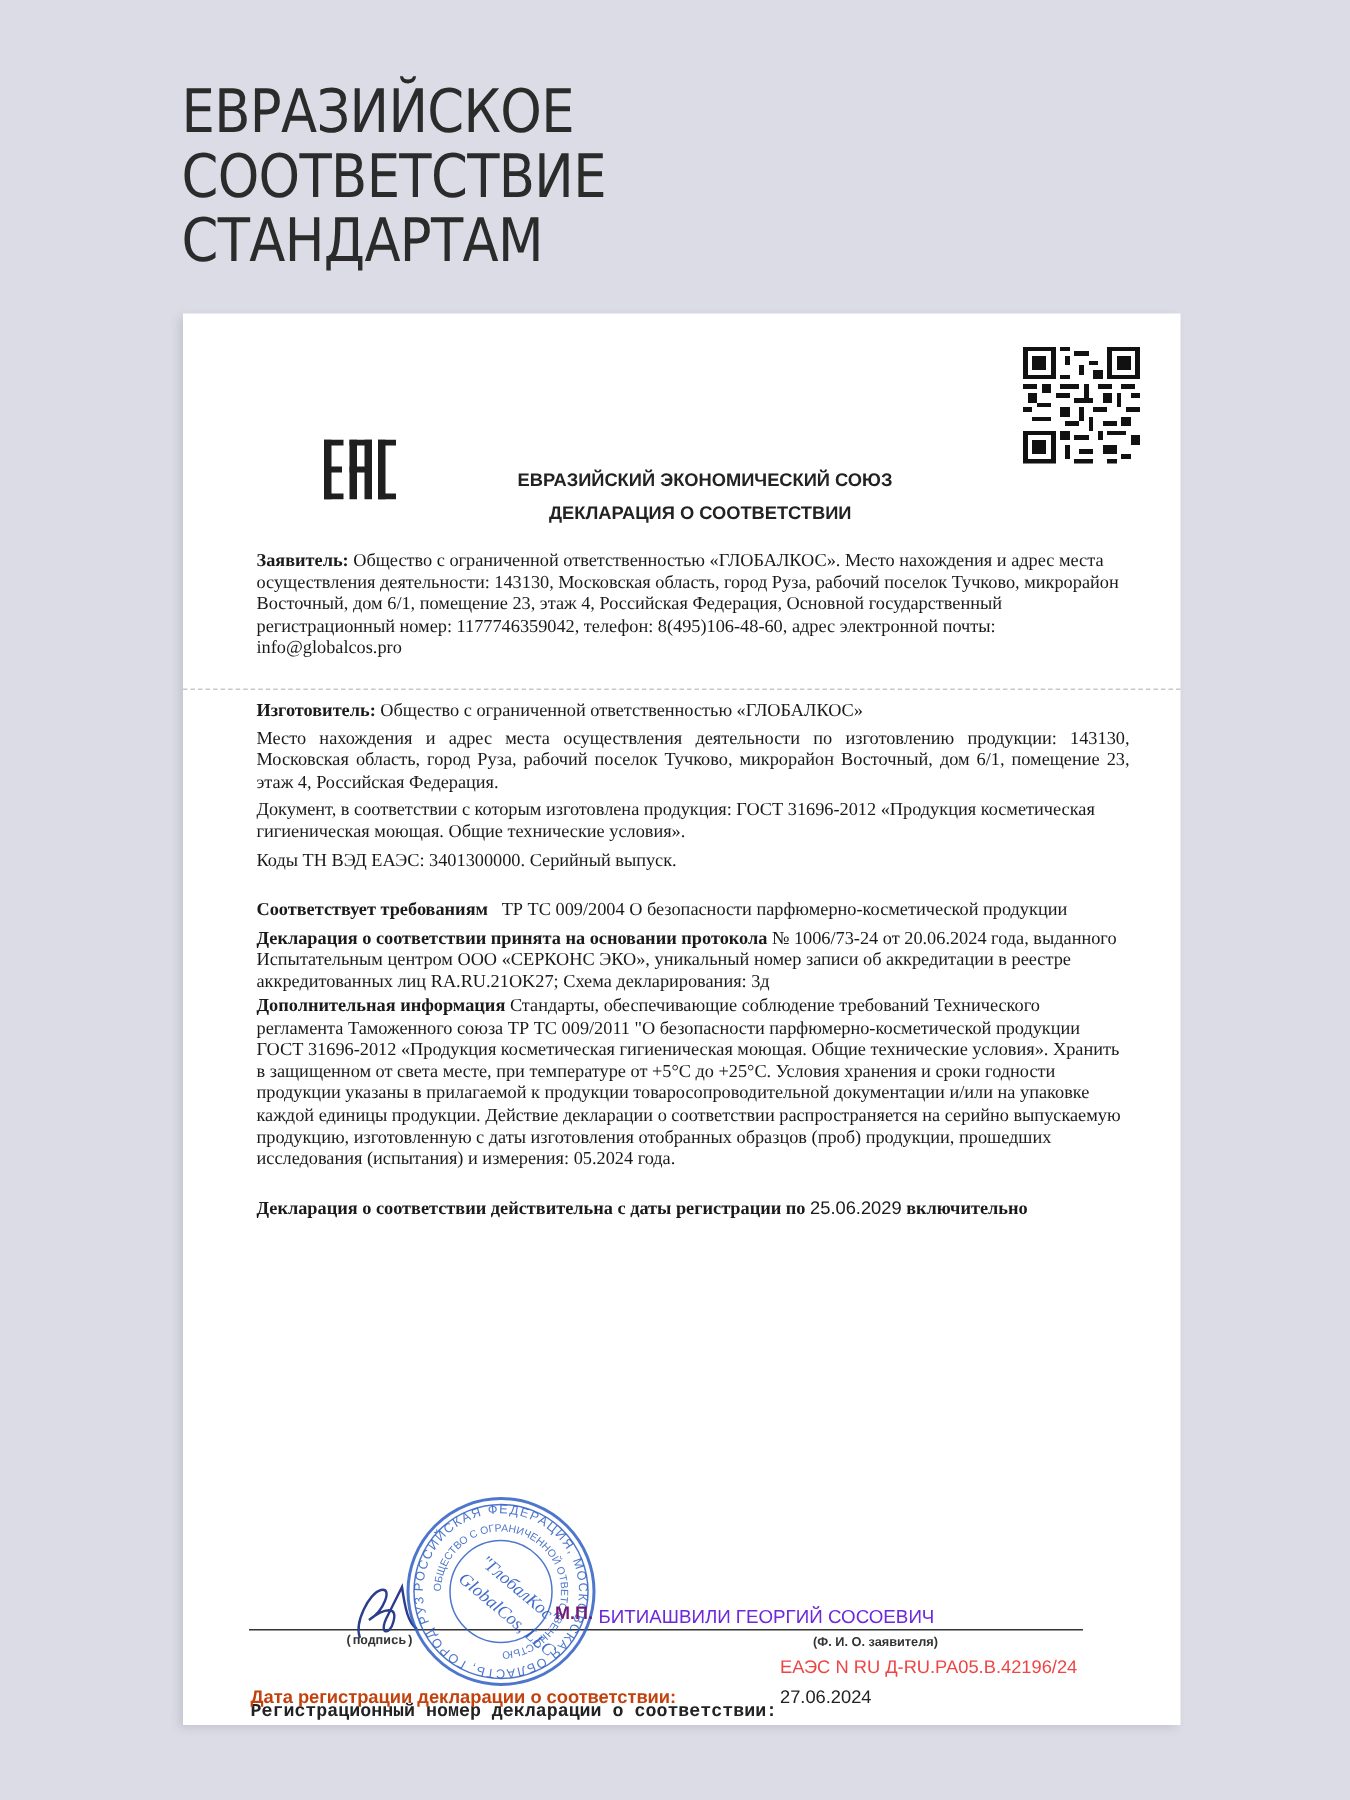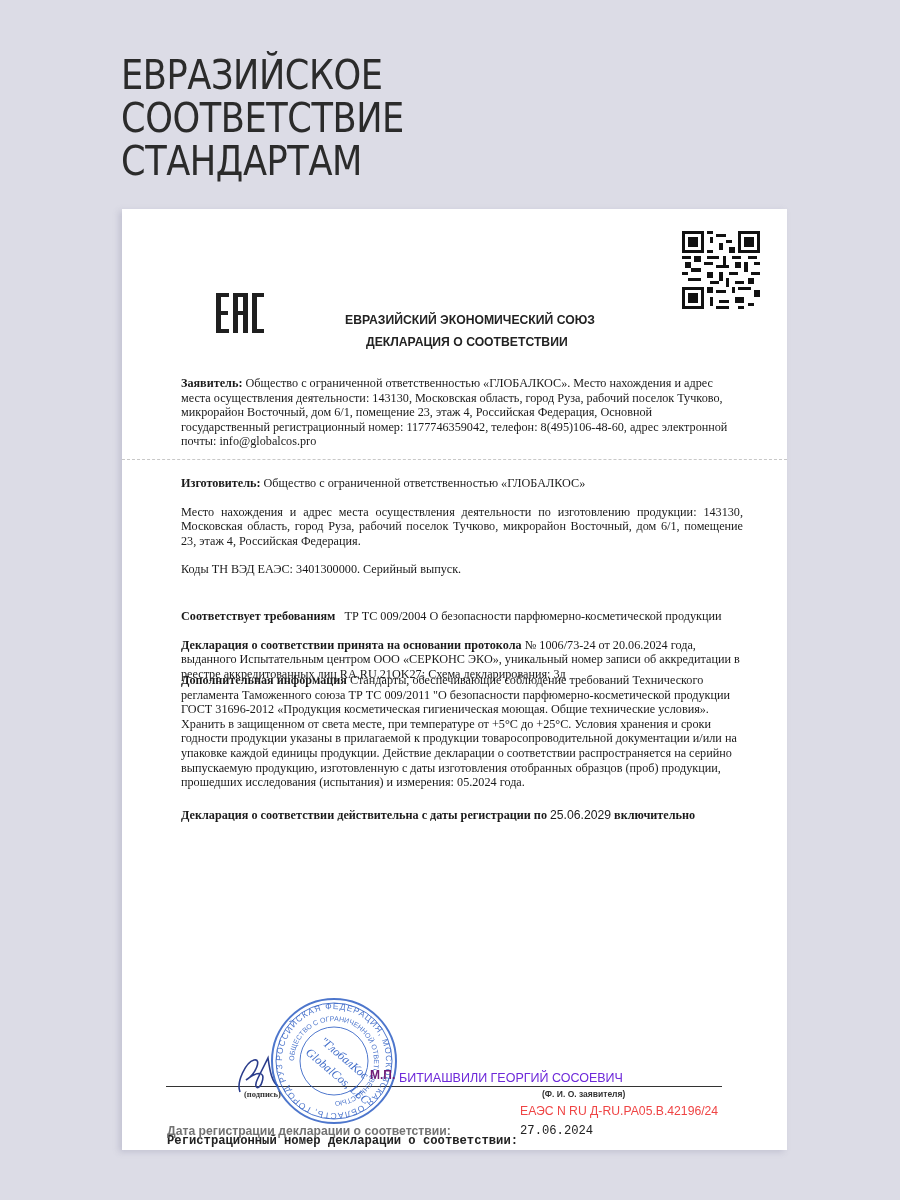--- a/index.html
+++ b/index.html
@@ -22,21 +22,21 @@
   .heading {
     position:absolute; left:0; width:665px; text-align:left;
     font-family:"Liberation Sans", sans-serif; font-weight:bold; font-size:12.2px; color:#222;
   }
   .h1 { top:104px; left:223px; }
   .h2 { top:126px; left:244px; }
   .body-text {
     position:absolute; left:45px; width:590px; font-size:12.2px; line-height:14.6px; color:#1a1a1a;
   }
   .body-text b { font-weight:bold; }
-  .p { margin:14px; }
+  .p { margin:4px; }
   .justify { text-align:justify; text-align-last:left; }
   .divider {
     position:absolute; left:0; top:250px; width:665px; height:0; border-top:1px dashed #c8c8c8;
   }
 </style>
 </head>
 <body>
 
 <div class="hero-title">
   <div>ЕВРАЗИЙСКОЕ</div>
@@ -123,20 +123,21 @@
   <div class="body-text" style="top:153px;">
     <p class="p"><b>Заявитель:</b> <span>Общество с ограниченной ответственностью «ГЛОБАЛКОС». Место нахождения и адрес места осуществления деятельности: 143130, Московская область, город Руза, рабочий поселок Тучково, микрорайон Восточный, дом 6/1, помещение 23, этаж 4, Российская Федерация, Основной государственный регистрационный номер: 1177746359042, телефон: 8(495)106-48-60, адрес электронной почты: info@globalcos.pro</span></p>
   </div>
 
 
   <div class="divider"></div>
 
   <div class="body-text" style="top:253px;">
     <p class="p"><b>Изготовитель:</b> <span>Общество с ограниченной ответственностью «ГЛОБАЛКОС»</span></p>
     <p class="p justify">Место нахождения и адрес места осуществления деятельности по изготовлению продукции: 143130, Московская область, город Руза, рабочий поселок Тучково, микрорайон Восточный, дом 6/1, помещение 23, этаж 4, Российская Федерация.</p>
+    <p class="p">Документ, в соответствии с которым изготовлена продукция: ГОСТ 31696-2012 «Продукция косметическая гигиеническая моющая. Общие технические условия».</p>
     <p class="p">Коды ТН ВЭД ЕАЭС: 3401300000. Серийный выпуск.</p>
   </div>
 
   <div class="body-text" style="top:386px;">
     <p class="p"><b>Соответствует требованиям</b>&nbsp;&nbsp; <span>ТР ТС 009/2004 О безопасности парфюмерно-косметической продукции</span></p>
     <p class="p"><b>Декларация о соответствии принята на основании протокола</b> <span>№ 1006/73-24 от 20.06.2024 года, выданного Испытательным центром ООО «СЕРКОНС ЭКО», уникальный номер записи об аккредитации в реестре аккредитованных лиц RA.RU.21OK27; Схема декларирования: 3д</span></p>
   </div>
 
   <div class="body-text" style="top:450px;">
     <p class="p"><b>Дополнительная информация</b> <span>Стандарты, обеспечивающие соблюдение требований Технического регламента Таможенного союза ТР ТС 009/2011 "О безопасности парфюмерно-косметической продукции ГОСТ 31696-2012 «Продукция косметическая гигиеническая моющая. Общие технические условия». Хранить в защищенном от света месте, при температуре от +5°С до +25°С. Условия хранения и сроки годности продукции указаны в прилагаемой к продукции товаросопроводительной документации и/или на упаковке каждой единицы продукции. Действие декларации о соответствии распространяется на серийно выпускаемую продукцию, изготовленную с даты изготовления отобранных образцов (проб) продукции, прошедших исследования (испытания) и измерения: 05.2024 года.</span></p>
@@ -169,20 +170,20 @@
       <textPath href="#stampArcInner">ОБЩЕСТВО С ОГРАНИЧЕННОЙ ОТВЕТСТВЕННОСТЬЮ</textPath>
     </text>
     <g transform="rotate(40 65 65)" font-family="Liberation Serif, serif" font-style="italic" fill="#2f5fc4" opacity="0.9">
       <text x="42" y="60" font-size="12">"ГлобалКос"</text>
       <text x="38" y="78" font-size="12">GlobalCos, LLC</text>
     </g>
   </svg>
 
   <div style="position:absolute;left:248px;top:859px;font-family:'Liberation Sans',sans-serif;font-weight:bold;font-size:12px;color:#701a75;">М.П.</div>
   <div style="position:absolute;left:277px;top:862px;font-family:'Liberation Sans',sans-serif;font-size:12.5px;color:#6d28d9;">БИТИАШВИЛИ ГЕОРГИЙ СОСОЕВИЧ</div>
-  <div style="position:absolute;left:122px;top:880px;font-family:Liberation Serif, serif;font-size:8.5px;font-weight:bold;color:#333;">(подпись)</div>
+  <div style="position:absolute;left:108px;top:880px;font-family:Liberation Mono, monospace;font-size:8.5px;font-weight:bold;color:#333;">(подпись)</div>
   <div style="position:absolute;left:396px;top:880px;font-family:'Liberation Sans',sans-serif;font-size:8.5px;font-weight:bold;color:#333;padding-left:24px;">(Ф. И. О. заявителя)</div>
 
   <div style="position:absolute;left:45px;top:895px;font-family:Liberation Mono, monospace;font-weight:bold;font-size:12.2px;color:#222;margin-top:30px;">Регистрационный номер декларации о соответствии:</div>
   <div style="position:absolute;left:398px;top:895px;font-family:'Liberation Sans',sans-serif;font-size:12.2px;color:#ef4444;">ЕАЭС N RU Д-RU.РА05.В.42196/24</div>
-  <div style="position:absolute;left:45px;top:915px;font-family:'Liberation Sans',sans-serif;font-weight:bold;font-size:12.2px;color:#737373;">Дата регистрации декларации о соответствии:</div>
-  <div style="position:absolute;left:398px;top:915px;font-family:Liberation Mono, monospace;font-size:12.2px;color:#222;">27.06.2024</div>
+  <div style="position:absolute;left:45px;top:915px;font-family:'Liberation Sans',sans-serif;font-weight:bold;font-size:12.2px;color:#c2410c;">Дата регистрации декларации о соответствии:</div>
+  <div style="position:absolute;left:398px;top:915px;font-family:Liberation Sans, sans-serif;font-size:12.2px;color:#222;">27.06.2024</div>
 </div>
 
 </body></html>

